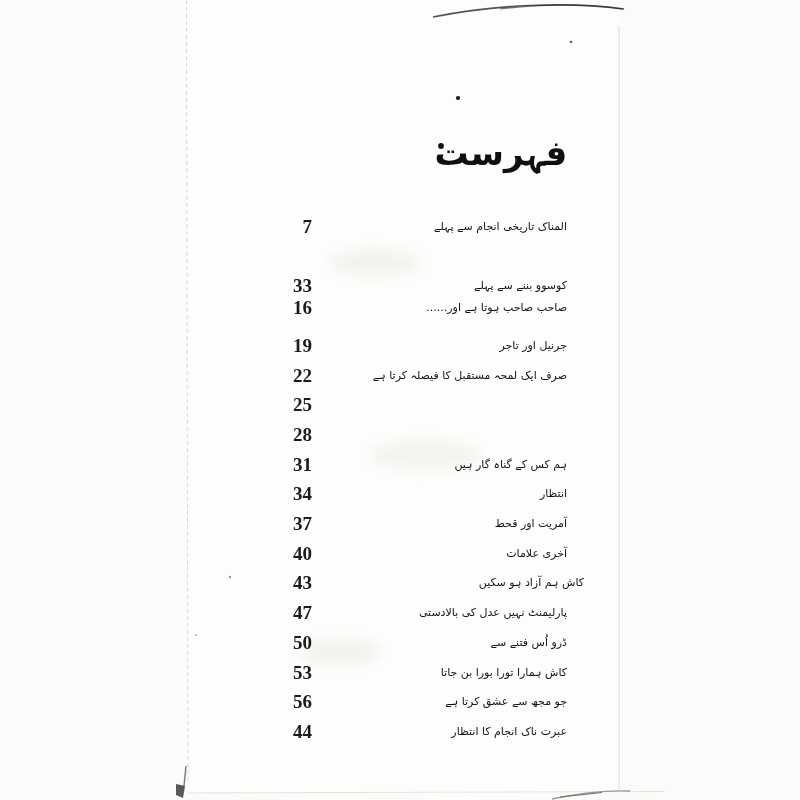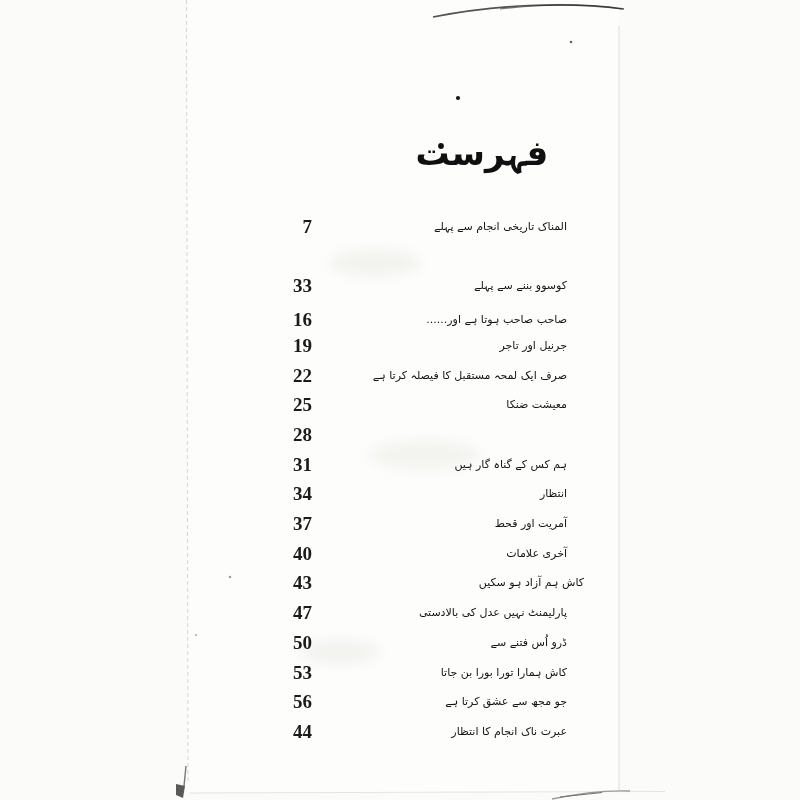--- a/index.html
+++ b/index.html
@@ -14,21 +14,21 @@
   .page-surface{
     position:absolute;left:187px;top:0;width:432px;height:793px;
     background:#fdfdfc;
   }
   .smudge{position:absolute;border-radius:50%;filter:blur(6px);}
   .smudge.s1{left:330px;top:250px;width:90px;height:26px;background:#f2f2ee;}
   .smudge.s2{left:370px;top:440px;width:110px;height:30px;background:#f3f3ef;}
   .smudge.s3{left:300px;top:640px;width:80px;height:24px;background:#f2f2ef;}
   .edges{position:absolute;left:0;top:0;width:800px;height:800px;}
   .toc-title{
-    position:absolute;left:412px;top:130px;width:140px;height:48px;
+    position:absolute;left:431px;top:130px;width:140px;height:48px;
     margin:0;text-align:center;direction:rtl;
     font-size:34px;line-height:46px;font-weight:bold;color:#101010;
     font-family:"DejaVu Sans",sans-serif;
     letter-spacing:0;
   }
   .toc-list{position:absolute;left:0;top:0;width:800px;height:800px;}
   .row{position:absolute;left:0;width:800px;height:30px;}
   .row .num{
     position:absolute;left:256px;width:56px;text-align:right;
     font-family:"Liberation Serif",serif;font-weight:bold;
@@ -79,35 +79,34 @@
 
   <div class="toc-list" id="toc-rows">
       <div class="row" style="top: 212px;">
         <span class="num">7</span>
         <span class="entry">المناک تاریخی انجام سے پہلے</span>
       </div>
       <div class="row" style="top: 271.4px;">
         <span class="num">33</span>
         <span class="entry">کوسوو بننے سے پہلے</span>
       </div>
-      <div class="row" style="top: 305px;">
+      <div class="row" style="top: 293px;">
         <span class="num">16</span>
         <span class="entry">صاحب صاحب ہوتا ہے اور......</span>
       </div>
       <div class="row" style="top: 330.8px;">
         <span class="num">19</span>
         <span class="entry">جرنیل اور تاجر</span>
       </div>
       <div class="row" style="top: 360.5px;">
         <span class="num">22</span>
         <span class="entry">صرف ایک لمحہ مستقبل کا فیصلہ کرتا ہے</span>
       </div>
       <div class="row" style="top: 390.2px;">
         <span class="num">25</span>
-        <span class="entry">معیشت ضنکا</span>
       </div>
       <div class="row" style="top: 419.9px;">
         <span class="num">28</span>
       </div>
       <div class="row" style="top: 449.6px;">
         <span class="num">31</span>
         <span class="entry">ہم کس کے گناہ گار ہیں</span>
       </div>
       <div class="row" style="top: 479.3px;">
         <span class="num">34</span>

